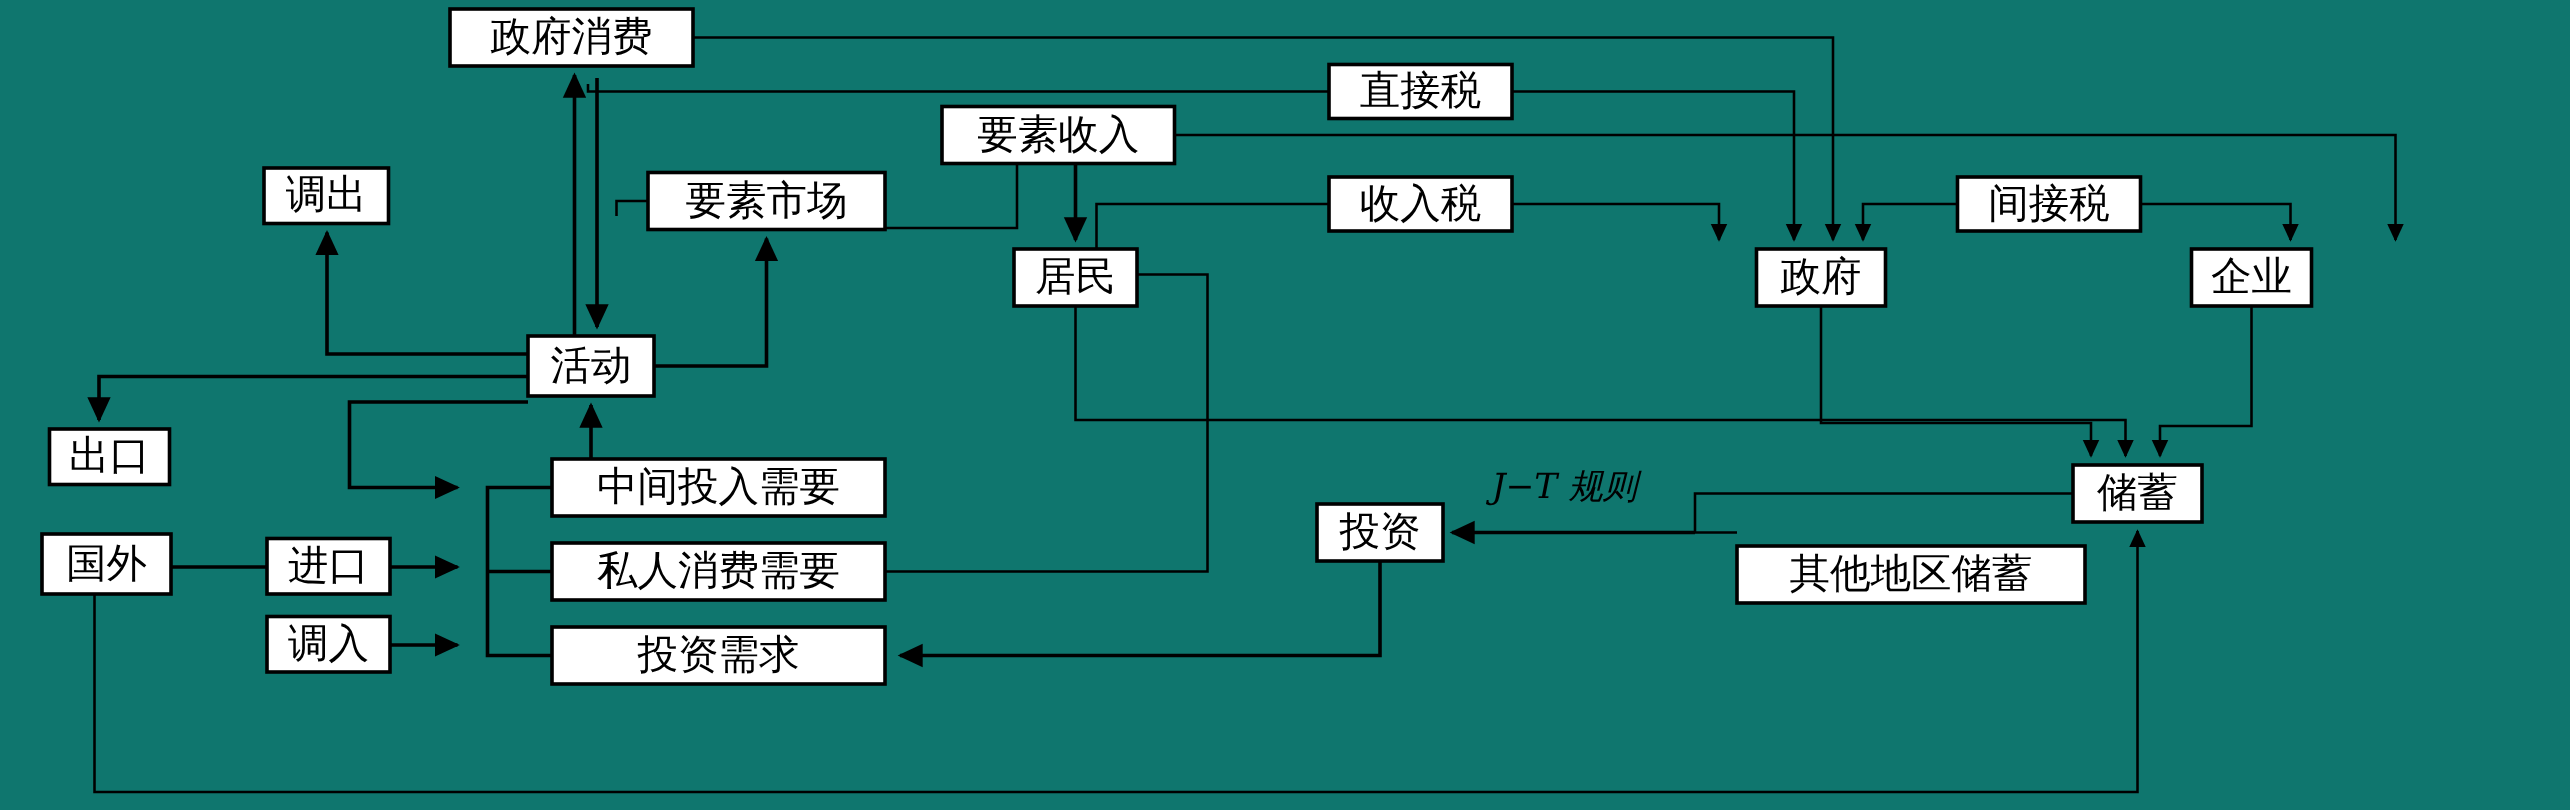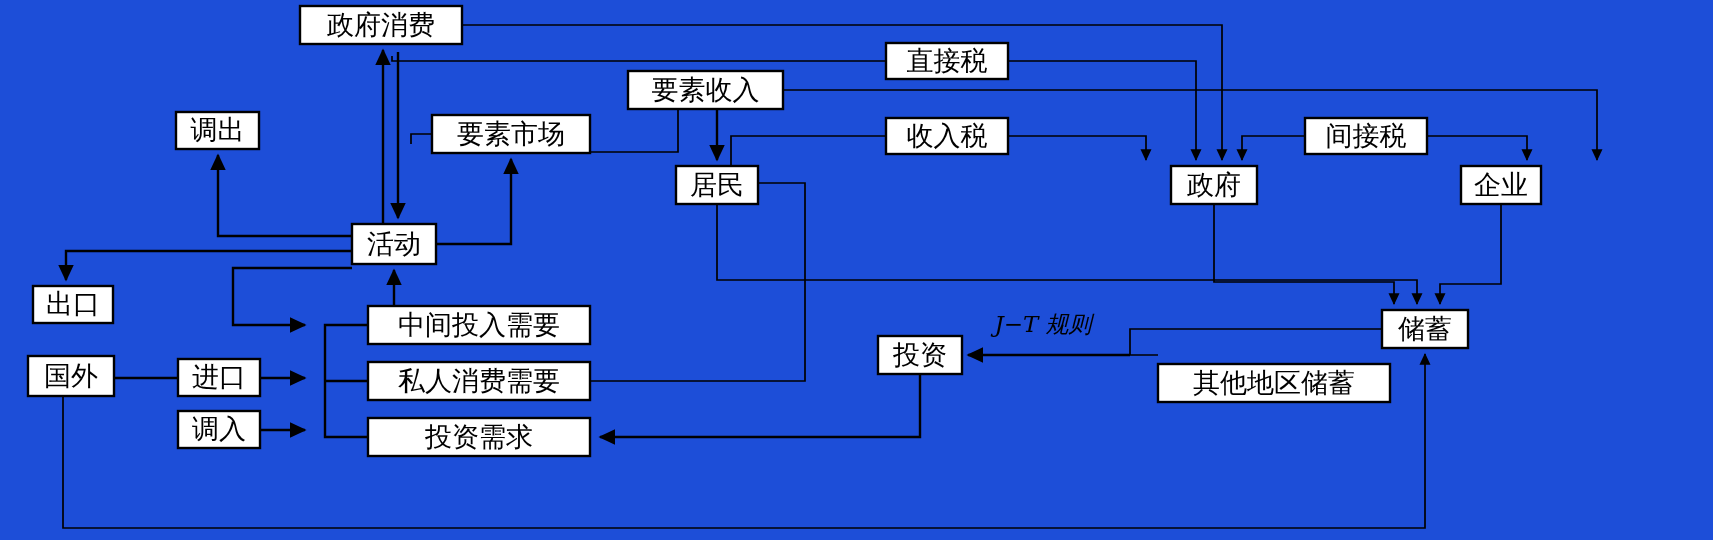--- a/index.html
+++ b/index.html
@@ -1,16 +1,16 @@
 <!DOCTYPE html>
 <html><head>
 <meta charset="utf-8">
 <style>
   html,body{margin:0;padding:0;background:#fff;}
-  #stage{position:relative;width:1713px;height:540px;background:#1d4ed8;overflow:hidden;
+  #stage{position:relative;width:1713px;height:540px;background:#0f766e;overflow:hidden;
          font-family:"DejaVu Sans","Liberation Sans",sans-serif;}
   svg{position:absolute;left:0;top:0;width:1713px;height:540px;}
   .node rect{fill:#ffffff;stroke:#000000;stroke-width:2.4;}
   .node text{font-family:"DejaVu Sans","Liberation Sans",sans-serif;
              font-size:27px;fill:#000;text-anchor:middle;dominant-baseline:middle;}
   .lbl{font-family:"DejaVu Serif","Liberation Serif",serif;font-style:italic;
        font-size:23px;fill:#000;text-anchor:middle;dominant-baseline:middle;}
   path.link,line.link{fill:none;stroke:#000;stroke-width:2.4;}
   path.thin,line.thin{fill:none;stroke:#000;stroke-width:1.7;}
 </style>

